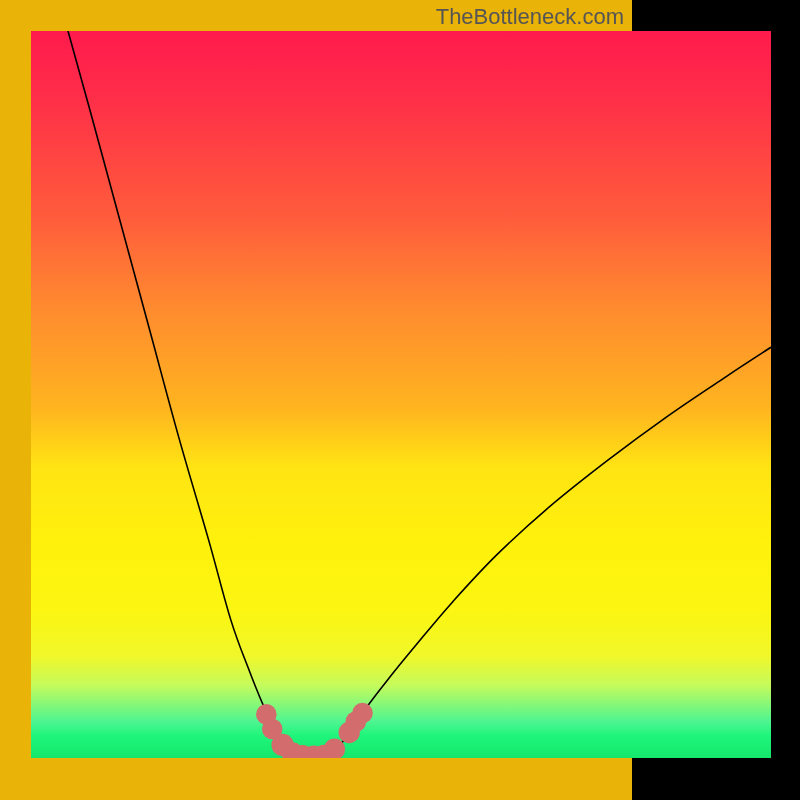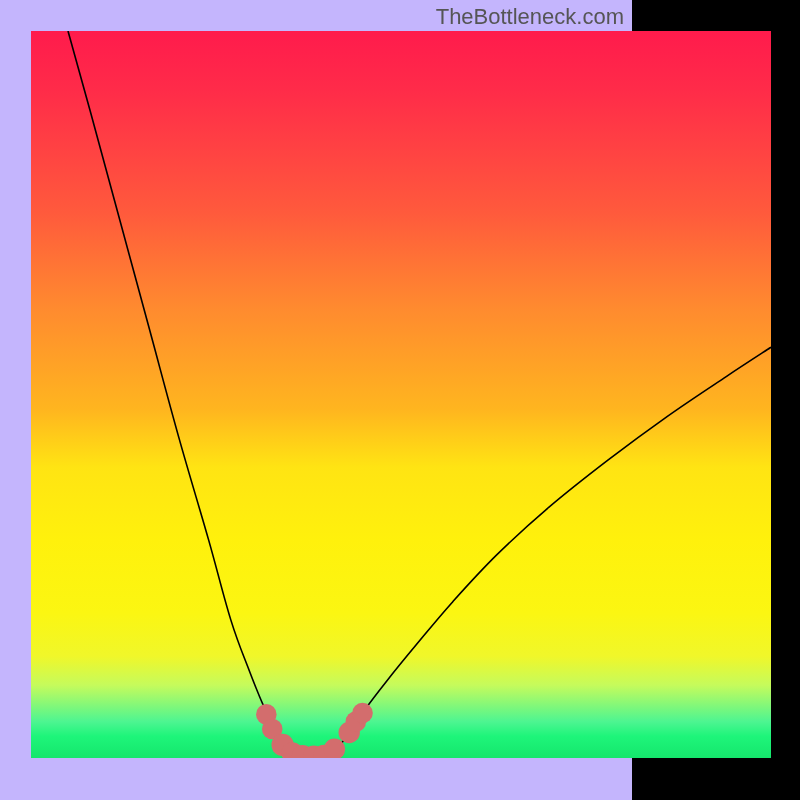--- a/index.html
+++ b/index.html
@@ -8,21 +8,21 @@
     width: 800px;
     height: 800px;
     overflow: hidden;
     background: #000;
     font-family: Arial, Helvetica, sans-serif;
   }
   .frame {
     position: relative;
     width: 632px;
     height: 800px;
-    background: #c4b5fd;
+    background: #eab308;
   }
   .watermark {
     position: absolute;
     top: 4px;
     right: 8px;
     color: #555;
     font-size: 22px;
     font-weight: 500;
     z-index: 10;
   }

